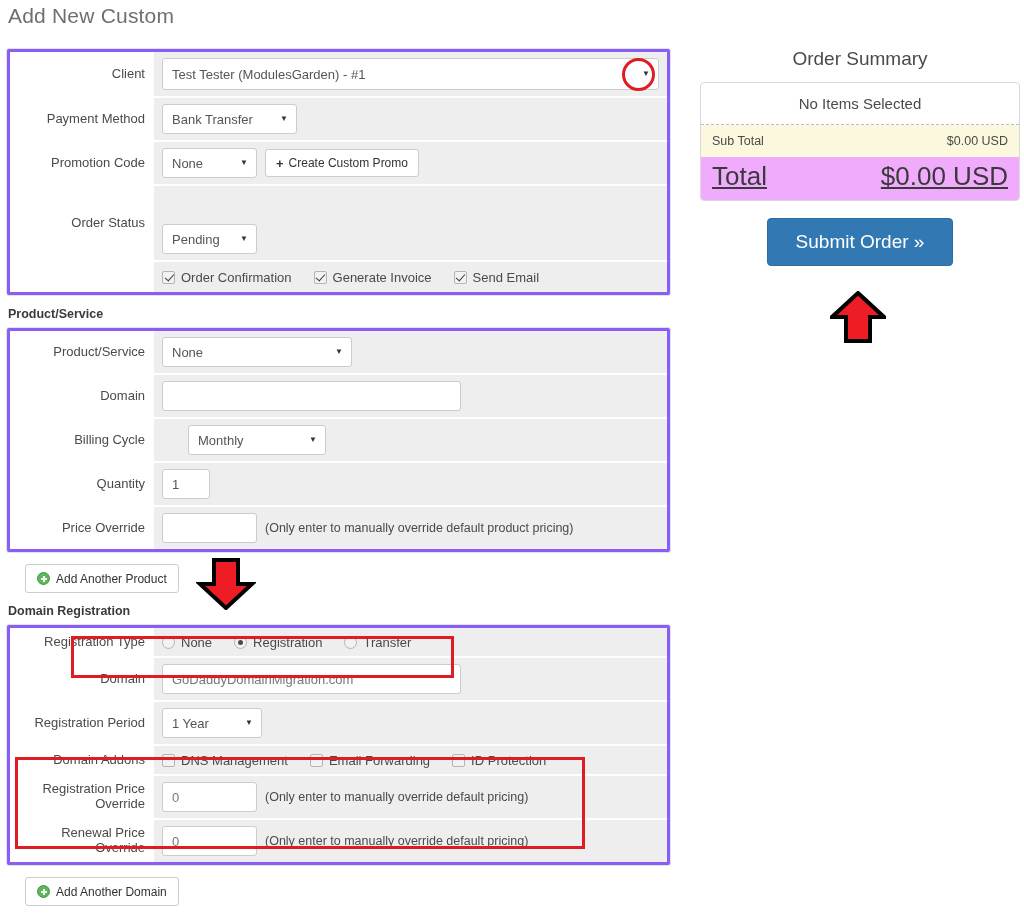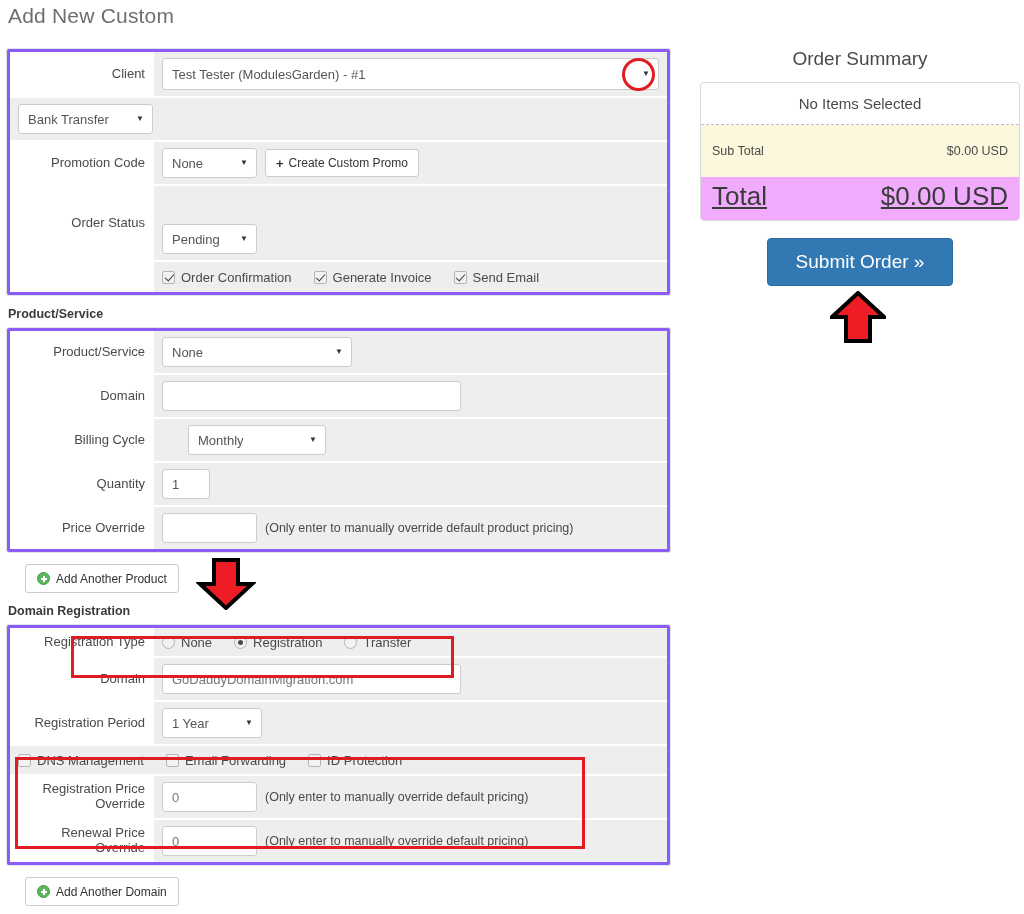--- a/index.html
+++ b/index.html
@@ -247,21 +247,21 @@
     font-size: 15px;
     color: #4a4a4a;
     padding: 12px 8px 12px;
     border-bottom: 1px dashed #bdbdbd;
   }
   .sum-sub {
     display: flex;
     justify-content: space-between;
     align-items: center;
     background: #fcf8dd;
-    padding: 19px 11px;
+    padding: 9px 11px;
     font-size: 12.5px;
     color: #4a4a4a;
   }
   .sum-total {
     display: flex;
     justify-content: space-between;
     align-items: baseline;
     background: #f0abfc;
     padding: 4px 11px 8px;
     font-size: 26px;
@@ -311,20 +311,21 @@
         <div class="lbl">Client</div>
         <div class="fld">
           <div class="select w-client">
             <span>Test Tester (ModulesGarden) - #1</span>
             <span class="caret">▼</span>
           </div>
         </div>
       </div>
 
       <div class="row">
+        <div class="lbl">Payment Method</div>
         <div class="fld">
           <div class="select w-pay">
             <span>Bank Transfer</span>
             <span class="caret">▼</span>
           </div>
         </div>
       </div>
 
       <div class="row">
         <div class="lbl">Promotion Code</div>
@@ -458,20 +459,21 @@
         <div class="lbl two-line">Registration Period</div>
         <div class="fld">
           <div class="select w-period">
             <span>1 Year</span>
             <span class="caret">▼</span>
           </div>
         </div>
       </div>
 
       <div class="row" style="min-height:30px">
+        <div class="lbl">Domain Addons</div>
         <div class="fld" style="padding-top:4px;padding-bottom:4px">
           <label class="chk-wrap">
             <span class="chk"></span>
             <span>DNS Management</span>
           </label>
           <label class="chk-wrap">
             <span class="chk"></span>
             <span>Email Forwarding</span>
           </label>
           <label class="chk-wrap">

